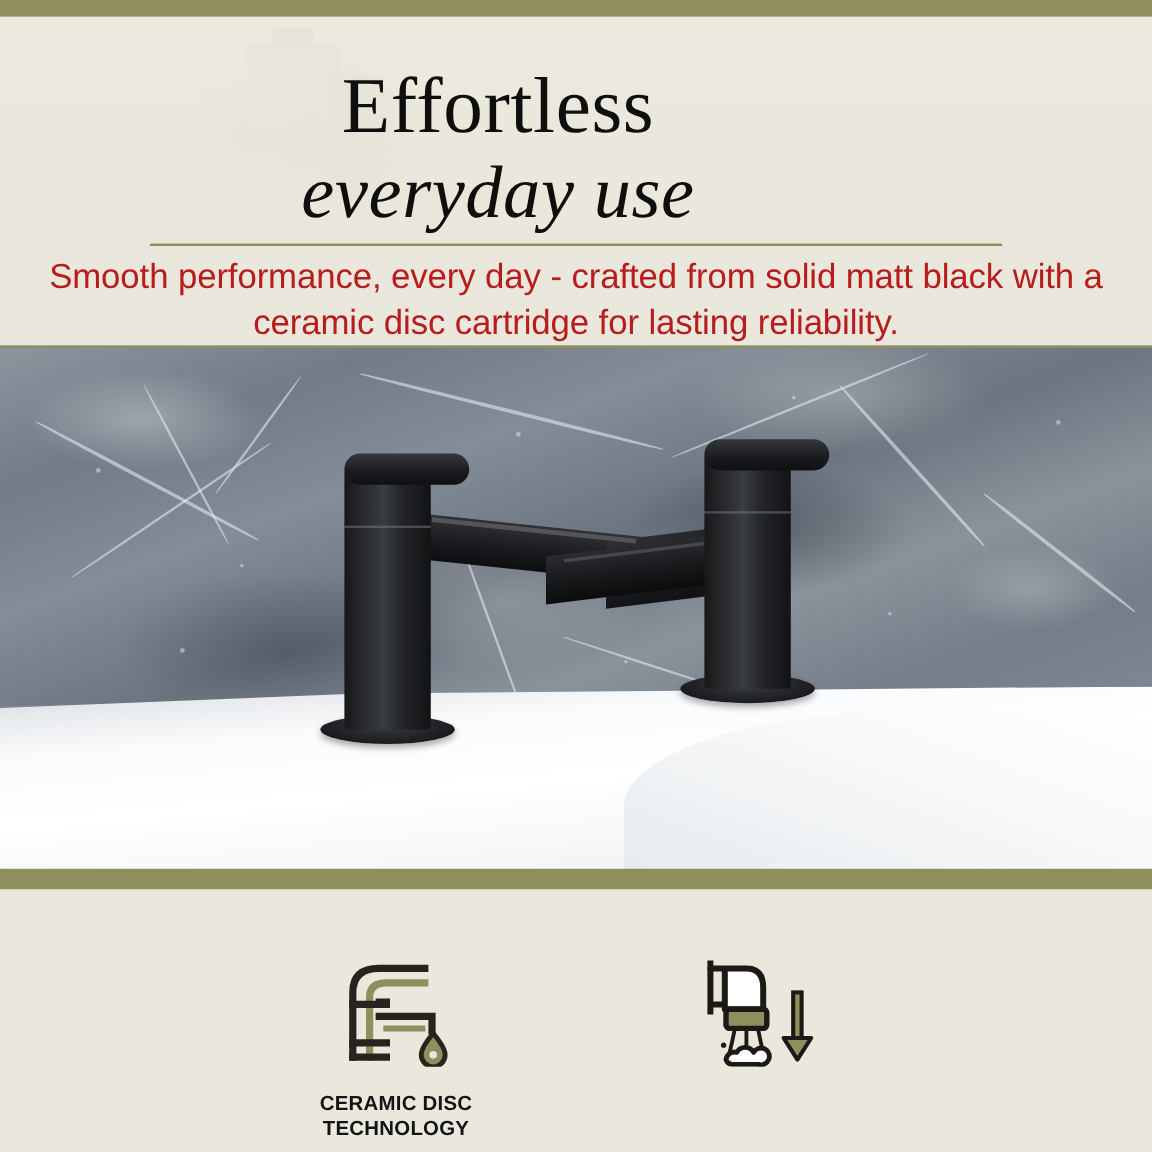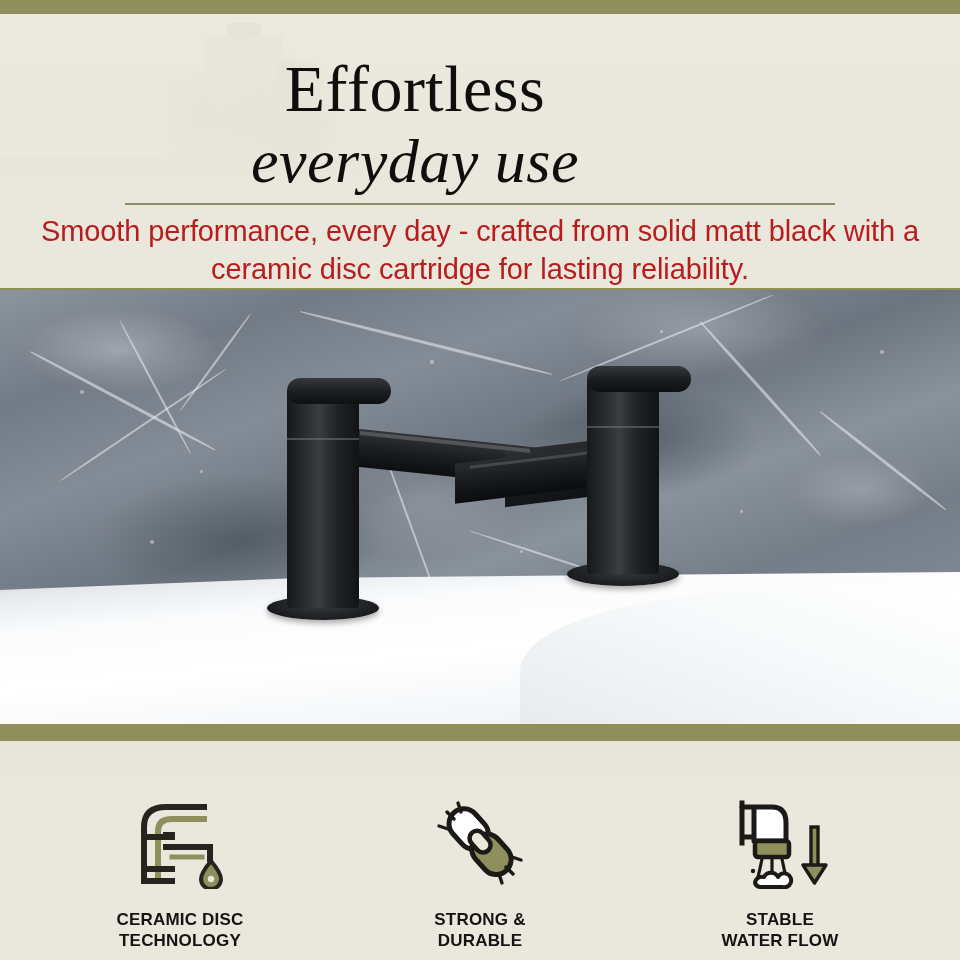--- a/index.html
+++ b/index.html
@@ -310,43 +310,20 @@
           <path d="M79 64 q10 12 10 18 a10 10 0 0 1 -20 0 q0 -6 10 -18 z" fill="#8E8F5C" stroke="#26241F" stroke-width="4"></path>
           <circle cx="79" cy="82" r="3.2" fill="#EAE7DC"></circle>
         </svg>
       </div>
       <div class="feature-label">
         <div>CERAMIC DISC</div>
         <div>TECHNOLOGY</div>
       </div>
     </div>
 
-    <div class="feature">
-      <div class="feature-icon">
-        <svg width="96" height="92" viewBox="0 0 96 92">
-          <g transform="rotate(-42 48 46)">
-            <rect x="34" y="6" width="30" height="44" rx="15" fill="#FFFFFF" stroke="#1C1A16" stroke-width="5"></rect>
-            <rect x="34" y="40" width="30" height="44" rx="15" fill="#8E8F5C" stroke="#1C1A16" stroke-width="5"></rect>
-            <rect x="41.5" y="33" width="15" height="24" rx="7.5" fill="#EAE7DC" stroke="#1C1A16" stroke-width="4.5"></rect>
-          </g>
-          <g stroke="#1C1A16" stroke-width="3.4" stroke-linecap="round">
-            <line x1="22" y1="22" x2="15" y2="15"></line>
-            <line x1="16" y1="32" x2="7" y2="29"></line>
-            <line x1="29" y1="15" x2="26" y2="6"></line>
-            <line x1="74" y1="70" x2="81" y2="77"></line>
-            <line x1="80" y1="60" x2="89" y2="63"></line>
-            <line x1="67" y1="77" x2="70" y2="86"></line>
-          </g>
-        </svg>
-      </div>
-      <div class="feature-label">
-        <div>STRONG &amp;</div>
-        <div>DURABLE</div>
-      </div>
-    </div>
 
     <div class="feature">
       <div class="feature-icon">
         <svg width="104" height="92" viewBox="0 0 104 92">
           <path d="M14 6 V46" stroke="#1C1A16" stroke-width="5" stroke-linecap="square"></path>
           <path d="M14 10 H44 Q58 10 58 26 V44 H26 V10 Z" fill="#FFFFFF" stroke="#1C1A16" stroke-width="5" stroke-linejoin="round"></path>
           <path d="M14 40 H26" stroke="#1C1A16" stroke-width="5"></path>
           <rect x="27" y="44" width="34" height="16" rx="3" fill="#8E8F5C" stroke="#1C1A16" stroke-width="4.5"></rect>
           <g stroke="#1C1A16" stroke-width="3.2" stroke-linecap="round">
             <path d="M34 62 Q32 72 30 80"></path>
@@ -354,20 +331,16 @@
             <path d="M54 62 Q56 72 58 80"></path>
           </g>
           <circle cx="25" cy="74" r="2.2" fill="#1C1A16"></circle>
           <path d="M27 86 a7 7 0 0 1 9 -6 a8 8 0 0 1 14 0 a7 7 0 1 1 4 10 H32 a6 6 0 0 1 -5 -4 z" fill="#FFFFFF" stroke="#1C1A16" stroke-width="4" stroke-linejoin="round"></path>
           <g>
             <rect x="83" y="30" width="7" height="42" fill="#8E8F5C" stroke="#1C1A16" stroke-width="3.4"></rect>
             <path d="M75 68 H98 L86.5 86 Z" fill="#8E8F5C" stroke="#1C1A16" stroke-width="3.4" stroke-linejoin="round"></path>
           </g>
         </svg>
       </div>
-      <div class="feature-label">
-        <div>STABLE</div>
-        <div>WATER FLOW</div>
-      </div>
     </div>
 
   </div>
 </div>
 
 </body></html>

